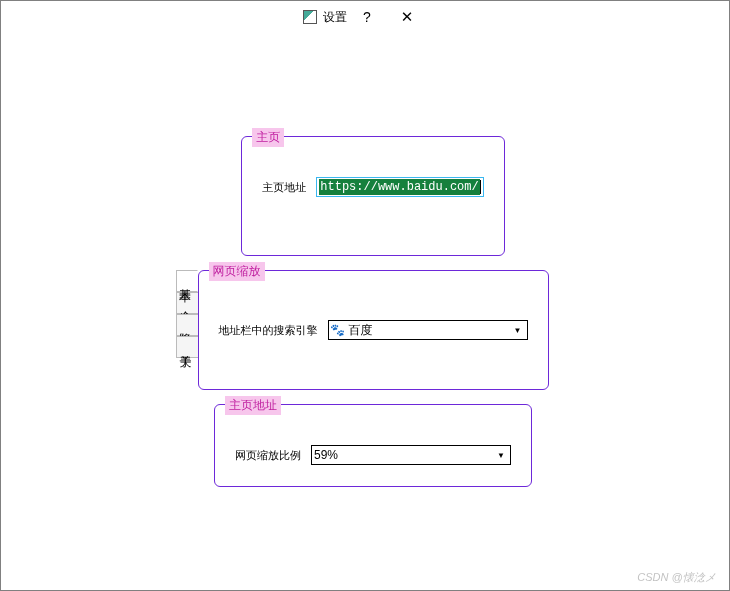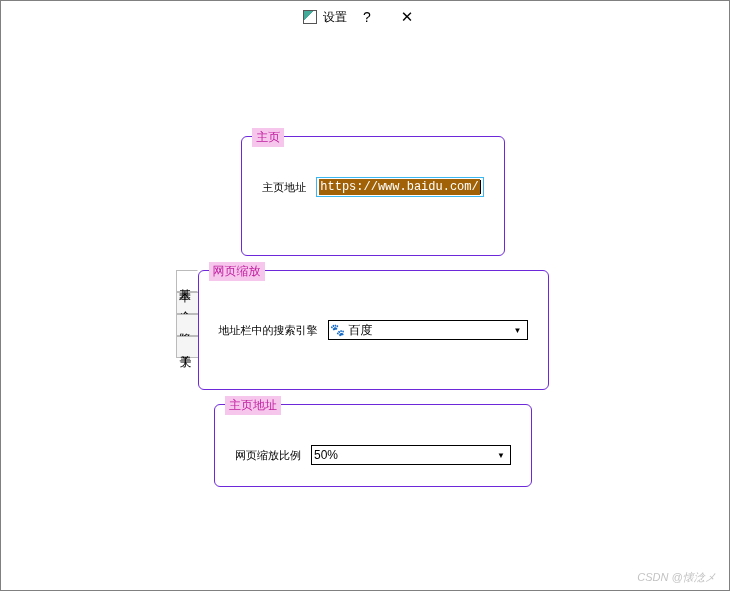--- a/index.html
+++ b/index.html
@@ -117,21 +117,21 @@
       flex: 1;
       position: relative;
       height: 20px;
       border: 1px solid #3ab7f0;
       background: #fff;
       display: flex;
       align-items: center;
       padding: 0 2px;
     }
     .url-text {
-      background: #a16207;
+      background: #15803d;
       color: #fff;
       font-family: "Courier New", monospace;
       font-size: 12px;
       padding: 0 1px;
       line-height: 16px;
     }
     .caret {
       width: 1px;
       height: 14px;
       background: #000;
@@ -220,21 +220,21 @@
             <span class="combo-arrow">▼</span>
           </div>
         </div>
       </div>
 
       <div class="groupbox gb-zoom">
         <div class="groupbox-legend">主页地址</div>
         <div class="row zoom-row">
           <span class="row-label">网页缩放比例</span>
           <div class="combo">
-            <span class="combo-text">50%</span>
+            <span class="combo-text">59%</span>
             <span class="combo-arrow">▼</span>
           </div>
         </div>
       </div>
 
     </div>
   </div>
 </div>
 
 <div class="watermark">CSDN @懐淰メ</div>

